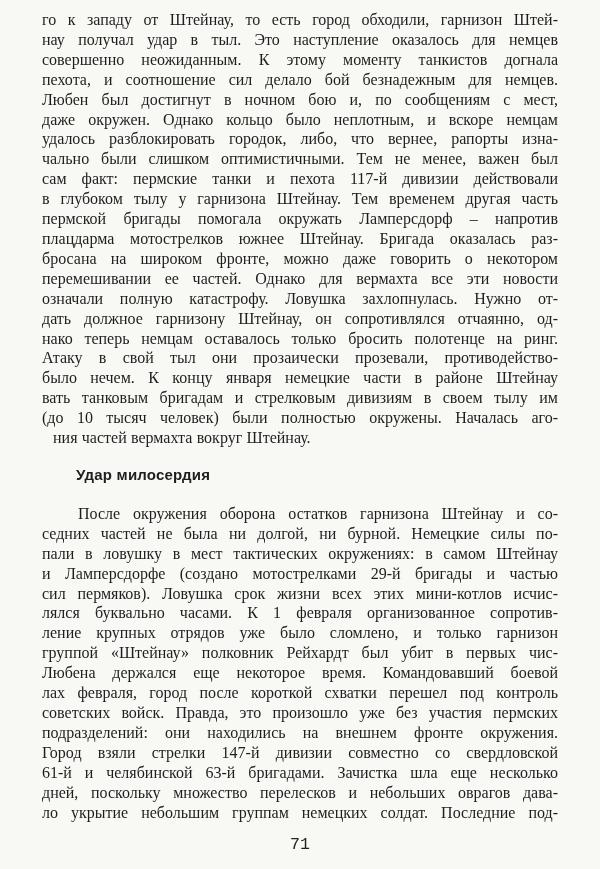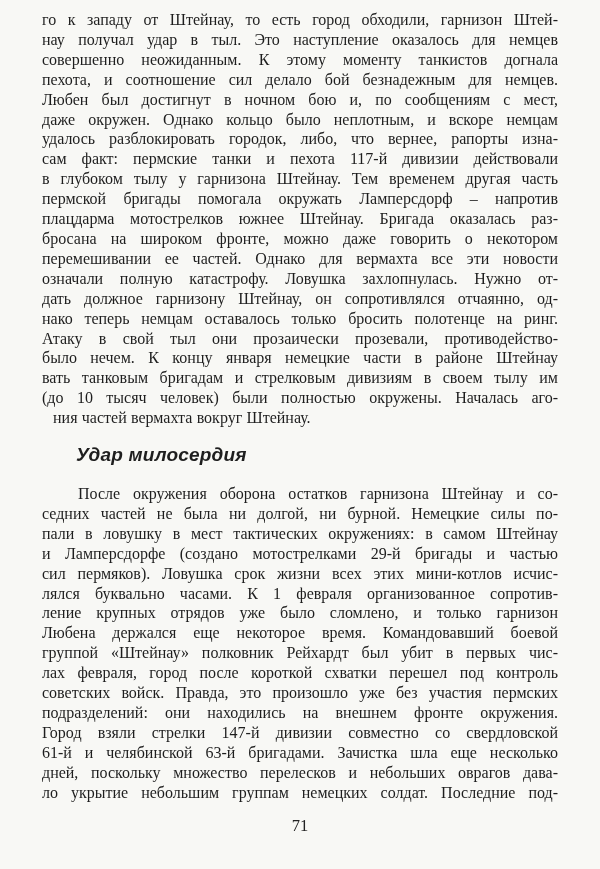--- a/index.html
+++ b/index.html
@@ -36,50 +36,51 @@
   .line.para-end {
     text-align-last: left;
     margin-left: 11px;
   }
   .line.first-indent {
     text-indent: 36px;
   }
   .heading {
     font-family: "Liberation Sans", "DejaVu Sans", sans-serif;
     font-weight: 700;
-    font-size: 19px;
+    font-size: 15px;
     line-height: 22px;
     letter-spacing: 0.2px;
     margin: 16px 0 0 34px;
-    font-style: italic;
   }
   .heading + .para {
     margin-top: 18px;
   }
   .page-number {
     margin-top: 13px;
     text-align: center;
     font-size: 16.5px;
     line-height: 19px;
     color: #222222;
+    font-family: Liberation Mono, monospace;
   }
 </style>
 </head>
 <body>
 
 <div class="page">
   <div class="content" id="content">
       <div class="para">
         <div class="line">го к западу от Штейнау, то есть город обходили, гарнизон Штей-</div>
         <div class="line">нау получал удар в тыл. Это наступление оказалось для немцев</div>
         <div class="line">совершенно неожиданным. К этому моменту танкистов догнала</div>
         <div class="line">пехота, и соотношение сил делало бой безнадежным для немцев.</div>
         <div class="line">Любен был достигнут в ночном бою и, по сообщениям с мест,</div>
         <div class="line">даже окружен. Однако кольцо было неплотным, и вскоре немцам</div>
         <div class="line">удалось разблокировать городок, либо, что вернее, рапорты изна-</div>
+        <div class="line">чально были слишком оптимистичными. Тем не менее, важен был</div>
         <div class="line">сам факт: пермские танки и пехота 117-й дивизии действовали</div>
         <div class="line">в глубоком тылу у гарнизона Штейнау. Тем временем другая часть</div>
         <div class="line">пермской бригады помогала окружать Ламперсдорф – напротив</div>
         <div class="line">плацдарма мотострелков южнее Штейнау. Бригада оказалась раз-</div>
         <div class="line">бросана на широком фронте, можно даже говорить о некотором</div>
         <div class="line">перемешивании ее частей. Однако для вермахта все эти новости</div>
         <div class="line">означали полную катастрофу. Ловушка захлопнулась. Нужно от-</div>
         <div class="line">дать должное гарнизону Штейнау, он сопротивлялся отчаянно, од-</div>
         <div class="line">нако теперь немцам оставалось только бросить полотенце на ринг.</div>
         <div class="line">Атаку в свой тыл они прозаически прозевали, противодейство-</div>
@@ -90,22 +91,22 @@
       </div>
       <div class="heading">Удар милосердия</div>
       <div class="para">
         <div class="line first-indent">После окружения оборона остатков гарнизона Штейнау и со-</div>
         <div class="line">седних частей не была ни долгой, ни бурной. Немецкие силы по-</div>
         <div class="line">пали в ловушку в мест тактических окружениях: в самом Штейнау</div>
         <div class="line">и Ламперсдорфе (создано мотострелками 29-й бригады и частью</div>
         <div class="line">сил пермяков). Ловушка срок жизни всех этих мини-котлов исчис-</div>
         <div class="line">лялся буквально часами. К 1 февраля организованное сопротив-</div>
         <div class="line">ление крупных отрядов уже было сломлено, и только гарнизон</div>
+        <div class="line">группой «Штейнау» полковник Рейхардт был убит в первых чис-</div>
         <div class="line">Любена держался еще некоторое время. Командовавший боевой</div>
-        <div class="line">группой «Штейнау» полковник Рейхардт был убит в первых чис-</div>
         <div class="line">лах февраля, город после короткой схватки перешел под контроль</div>
         <div class="line">советских войск. Правда, это произошло уже без участия пермских</div>
         <div class="line">подразделений: они находились на внешнем фронте окружения.</div>
         <div class="line">Город взяли стрелки 147-й дивизии совместно со свердловской</div>
         <div class="line">61-й и челябинской 63-й бригадами. Зачистка шла еще несколько</div>
         <div class="line">дней, поскольку множество перелесков и небольших оврагов дава-</div>
         <div class="line">ло укрытие небольшим группам немецких солдат. Последние под-</div>
       </div>
     </div>
   <div class="page-number">71</div>

